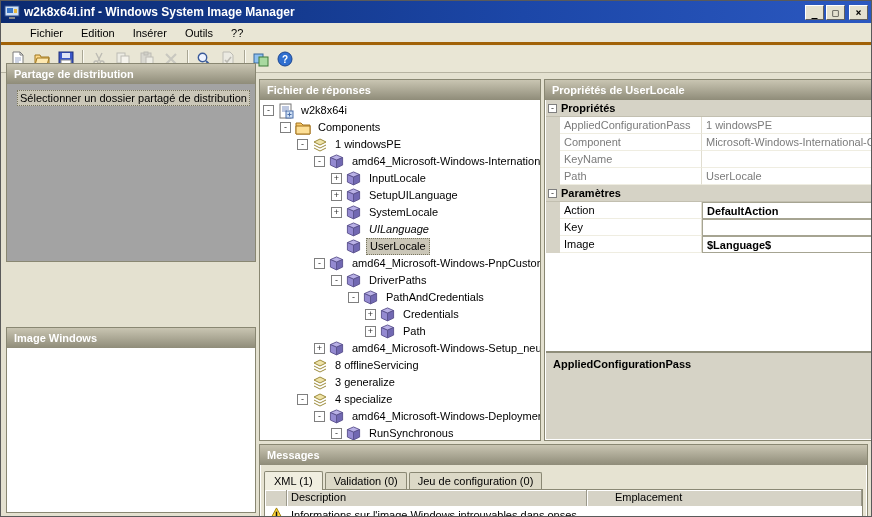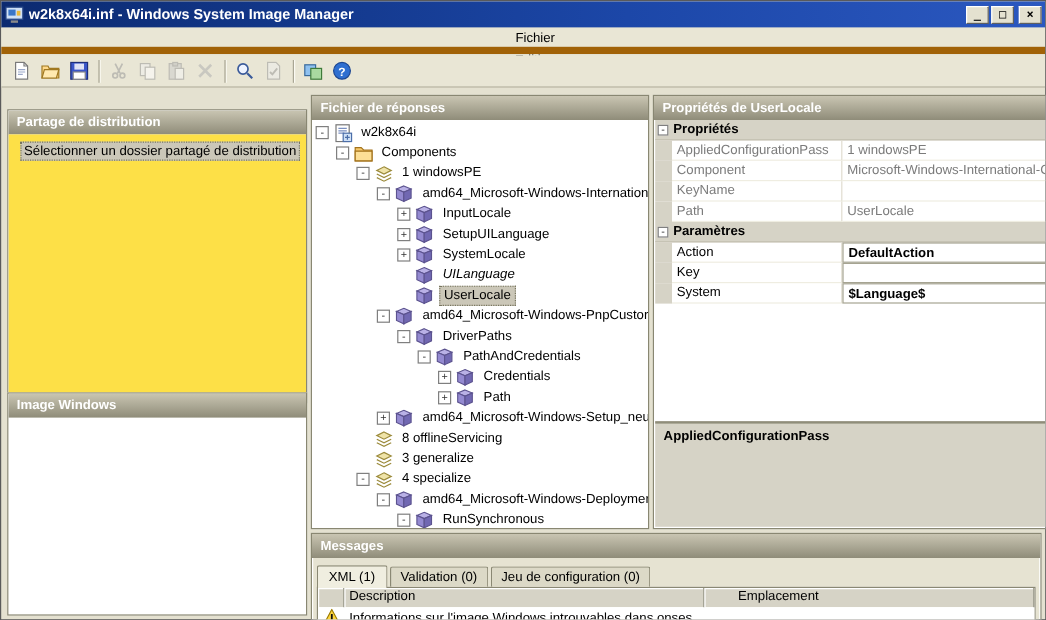--- a/index.html
+++ b/index.html
@@ -16,40 +16,40 @@
                      white-space:nowrap; overflow:hidden; }
   .win-controls { display:flex; }
   .win-btn { width:19px; height:15px; background:#e4e1d0; margin-left:2px;
              border:1px solid; border-color:#fff #5f5f5f #5f5f5f #fff;
              font-size:10px; line-height:13px; text-align:center; font-weight:bold;
              font-family:"DejaVu Sans Mono", monospace; cursor:default; }
   .win-btn.close-gap { margin-left:4px; }
 
   
   .menubar { position:absolute; top:22px; left:0; right:0; height:22px; background:#e9e6d5;
-             display:flex; align-items:center; padding-left:20px; border-bottom:6px solid #a16207;flex-direction:column; }
+             display:flex; align-items:center; padding-left:20px; border-bottom:3px solid #a16207; }
   .menu-item { font-size:11px; padding:3px 9px; color:#000; }
   .toolbar { position:absolute; top:45px; left:0; right:0; height:27px; background:#e9e6d5;
              display:flex; align-items:center; padding-left:5px; border-bottom:1px solid #b6b3a1; }
   .tb-btn { width:24px; height:22px; display:inline-flex; align-items:center; justify-content:center; }
   .tb-btn.disabled { opacity:.55; filter:grayscale(1); }
   .tb-icon { display:inline-flex; }
   .tb-sep { width:1px; height:19px; background:#a9a694; box-shadow:1px 0 0 #fbfaf2; margin:0 4px; }
 
   
   .panel { position:absolute; border:1px solid #898772; background:#fff; overflow:hidden; }
   .panel-header { height:20px; background:linear-gradient(#c9c5b2,#8f8c79); color:#fff;
                   font-weight:bold; font-size:11px; padding:4px 7px 0; }
-  .pane-body { position:absolute; top:20px; left:0; right:0; bottom:0; background:#fde047;
+  .pane-body { position:absolute; top:20px; left:0; right:0; bottom:0; background:#a3a3a3;
                padding:4px 0 0 10px; }
   .placeholder-item { font-size:11px; color:#000; display:inline-block; padding:1px 2px; }
   .placeholder-item.selected { background:#cbc7b8; border:1px dotted #77755f; }
 
   
-  .p-dist  { left:5px;  top:90px;  width:250px; height:245px; }
+  .p-dist  { left:5px;  top:62px;  width:250px; height:199px; }
   .p-img   { left:5px;  top:326px; width:250px; height:186px; }
   .p-tree  { left:258px; top:78px; width:282px; height:362px; }
   .p-props { left:543px; top:78px; width:347px; height:362px; }
   .p-msgs  { left:258px; top:443px; width:609px; height:92px; }
 
   
   .tree { position:absolute; top:20px; left:0; right:0; bottom:0; background:#fff;
           padding-top:2px; overflow:hidden; }
   .tree-row { display:flex; align-items:center; height:17px; white-space:nowrap; overflow:hidden; }
   .expander { width:11px; height:11px; min-width:11px; border:1px solid #7f7f7f; background:#fff;
@@ -498,21 +498,21 @@
             <span class="pg-label">Action</span>
             <span class="pg-value bold">DefaultAction</span>
           </div>
           <div class="pg-row setting">
             <span class="pg-gutter"></span>
             <span class="pg-label">Key</span>
             <span class="pg-value"></span>
           </div>
           <div class="pg-row setting">
             <span class="pg-gutter"></span>
-            <span class="pg-label">System</span>
+            <span class="pg-label">Image</span>
             <span class="pg-value bold">$Language$</span>
           </div>
         </div>
       <div class="prop-desc">
         <div class="prop-desc-title">AppliedConfigurationPass</div>
       </div>
     </div>
   </div>
 
   <div class="panel p-msgs">

